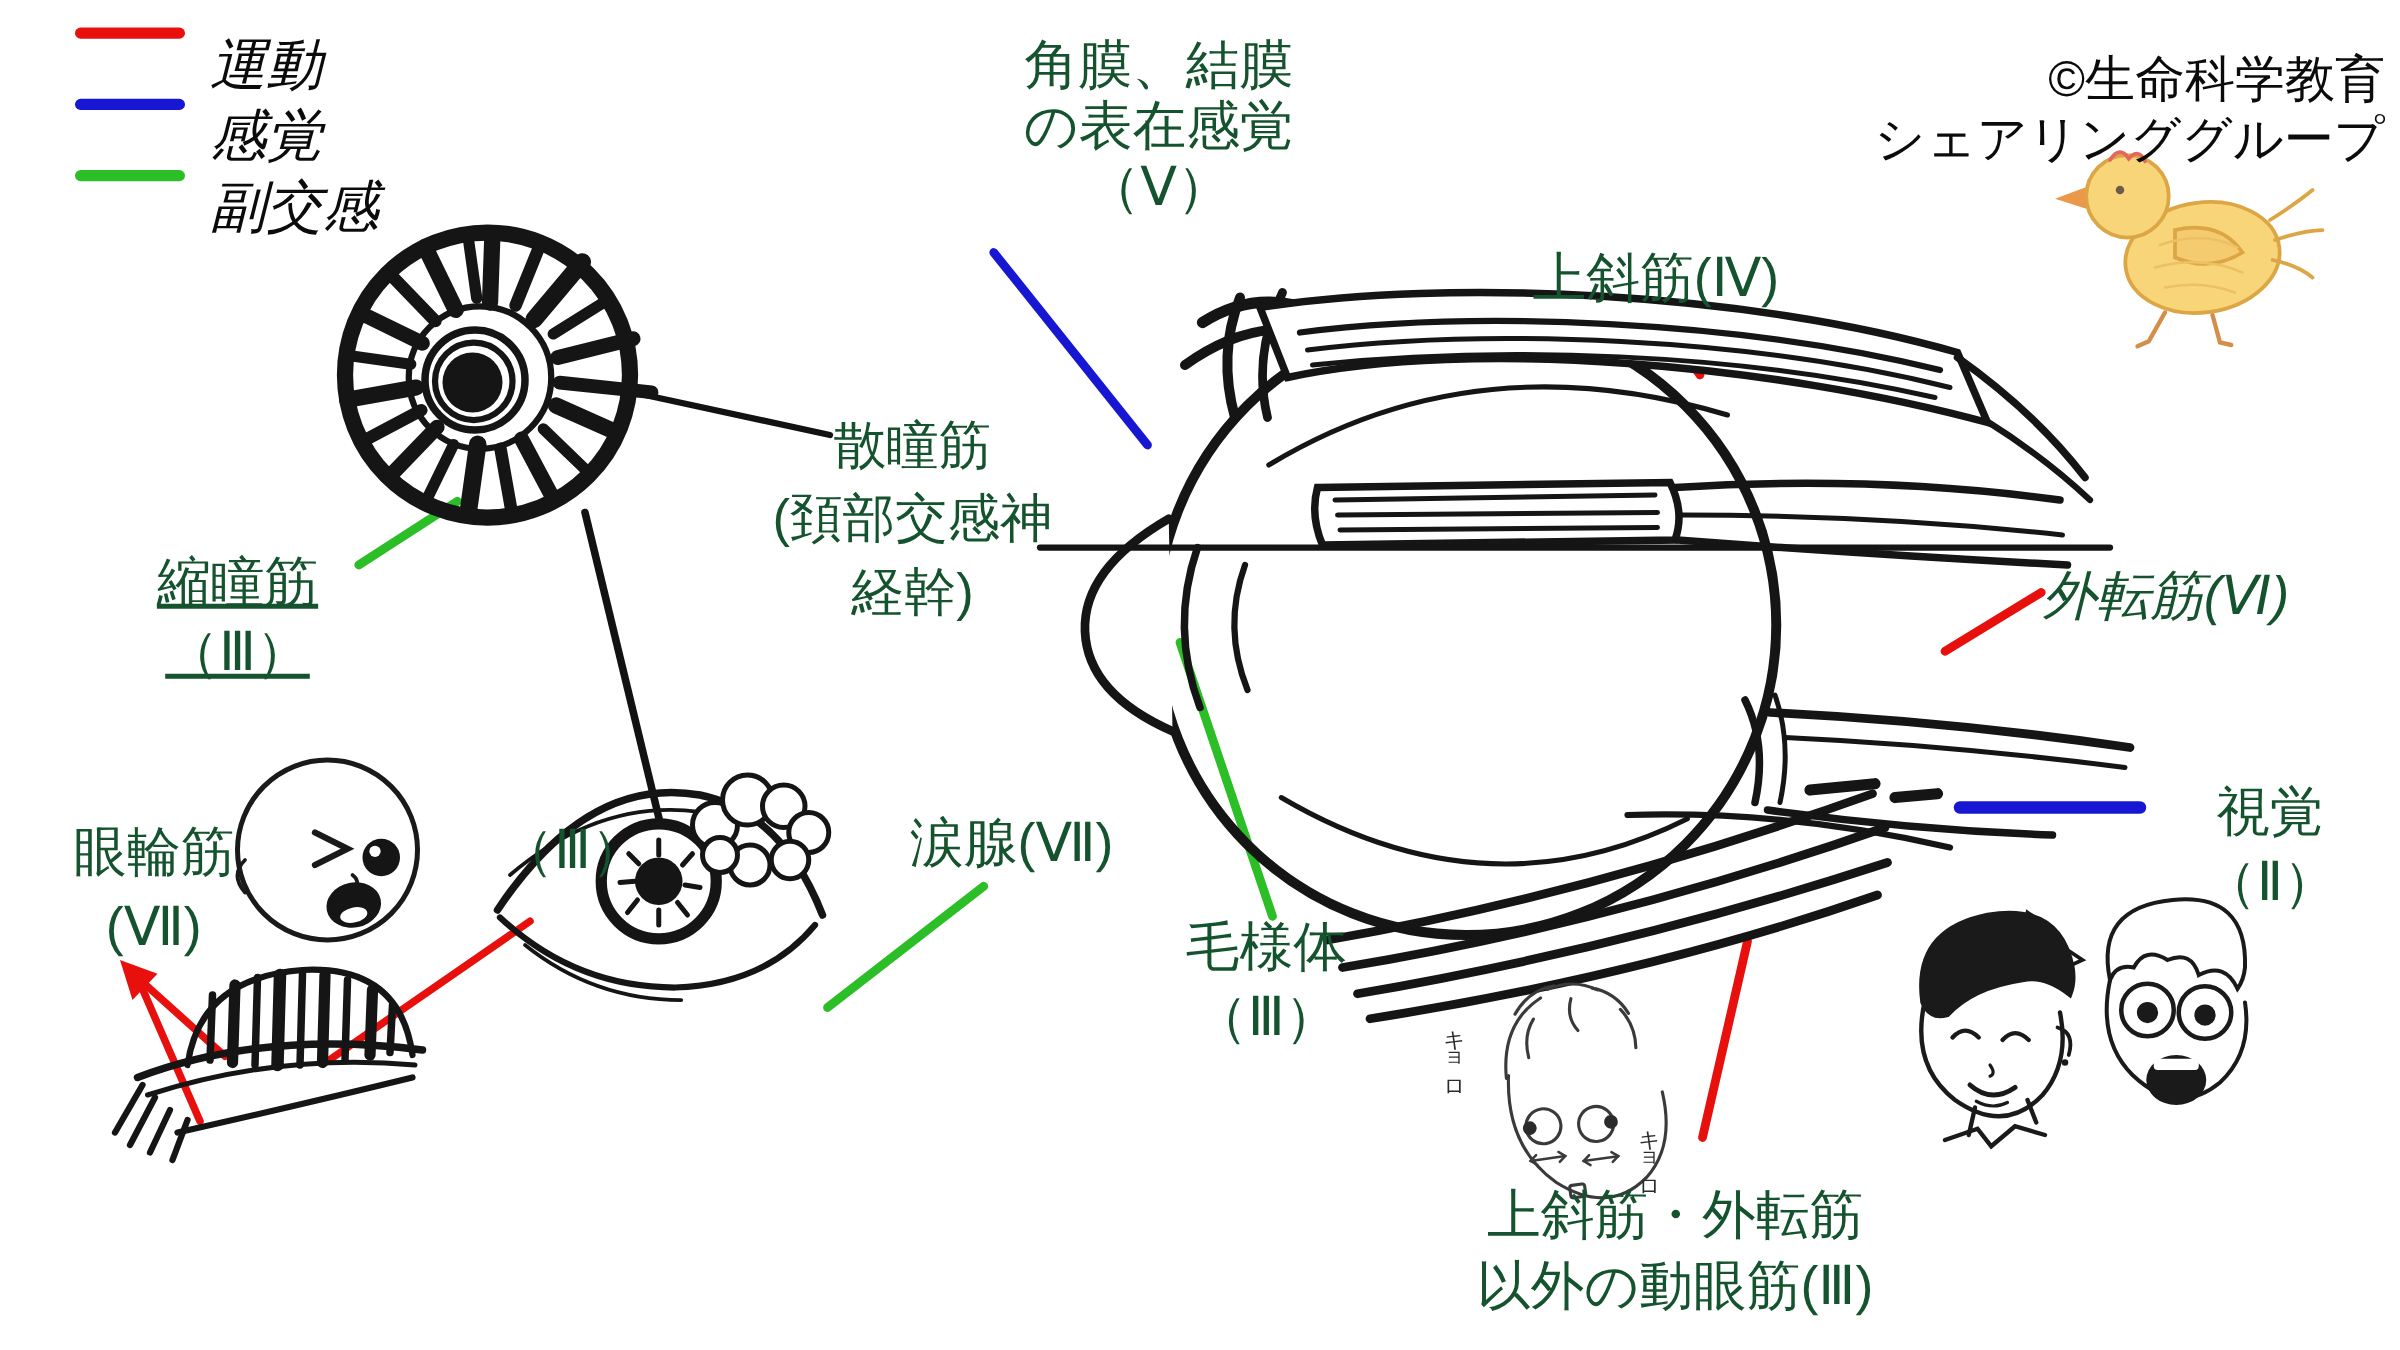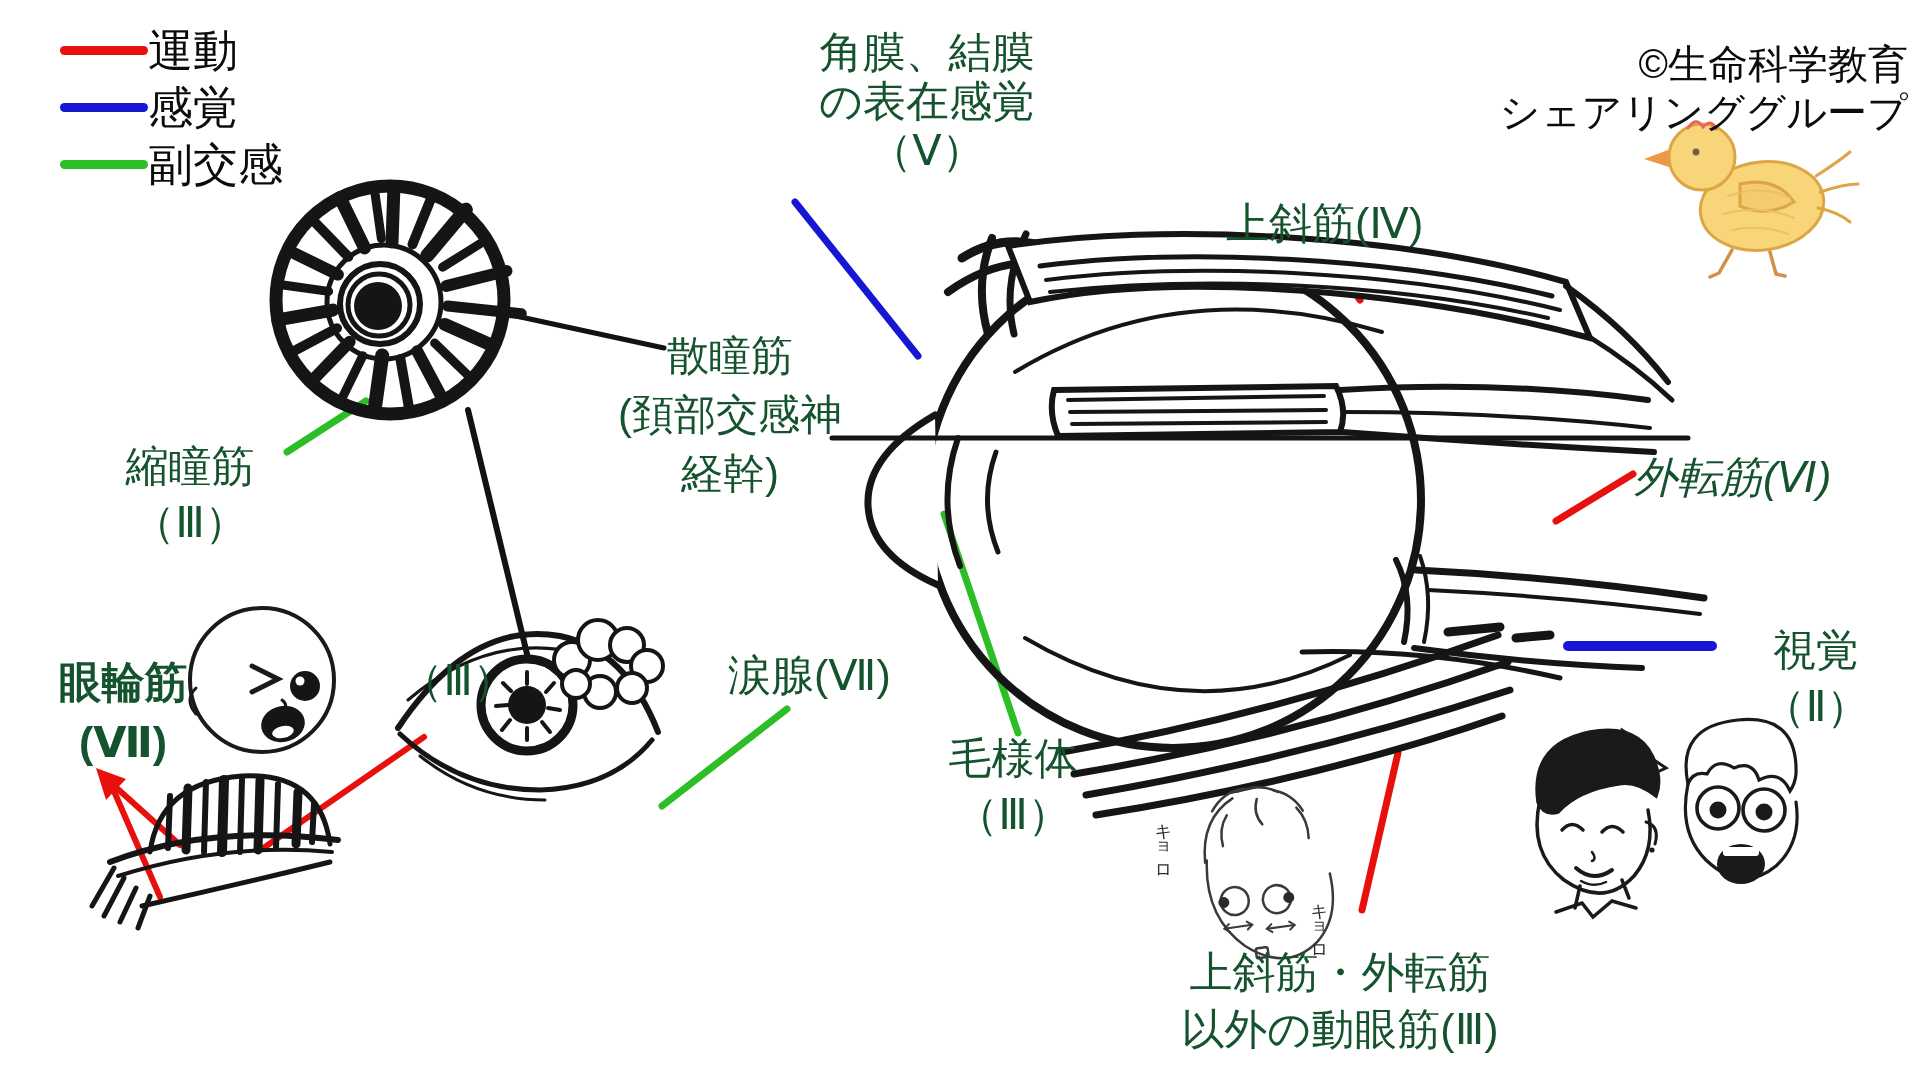--- a/index.html
+++ b/index.html
@@ -3,37 +3,37 @@
 <meta charset="utf-8">
 <style>
   html,body{margin:0;padding:0;background:#fff;}
   #stage{position:relative;width:1920px;height:1080px;background:#fff;overflow:hidden;
          font-family:"Liberation Sans","DejaVu Sans",sans-serif;color:#0b0b0b;}
   #art{position:absolute;left:0;top:0;width:1920px;height:1080px;}
   .lbl{position:absolute;font-size:43px;line-height:1.3;color:#14532d;}
   .lbl div{white-space:nowrap;}
   .center{text-align:center;}
   .legend{position:absolute;left:60px;top:22px;}
-  .legend-row{display:flex;align-items:center;height:57px;}
+  .legend-row{display:flex;height:57px;gap:20px;font-style:italic;}
   .sw{width:88px;height:9px;border-radius:5px;flex:0 0 auto;}
   .sw-motor{background:var(--motor);}
   .sw-sensory{background:var(--sensory);}
   .sw-para{background:var(--parasympathetic);}
   .legend-row span{font-size:45px;}
   .credit{position:absolute;right:12px;top:40px;text-align:right;font-size:40px;line-height:48px;margin-left:44px;}
   .kyoro{position:absolute;writing-mode:vertical-rl;font-size:17px;letter-spacing:1px;color:#2b2b2b;}
   .f-cornea{left:772px;top:28px;width:310px;line-height:49px;}
   .f-so{left:1226px;top:196px;}
   .f-ab{left:1634px;top:450px;font-style:italic;}
   .f-vis{left:1738px;top:590px;width:156px;line-height:56px;margin-top:32px;}
   .f-cil{left:930px;top:730px;width:166px;line-height:56px;}
   .f-ocu{left:1080px;top:944px;width:520px;line-height:57px;}
-  .f-mio{left:95px;top:438px;width:190px;line-height:56px;}
+  .f-mio{left:95px;top:438px;width:190px;line-height:56px;text-decoration:underline;}
   .f-myd{left:575px;top:326px;width:310px;font-size:42px;line-height:59px;}
-  .f-orb{left:38px;top:652px;width:170px;line-height:60px;font-weight:bold;}
+  .f-orb{left:38px;top:652px;width:170px;line-height:60px;}
   .f-lev{left:348px;top:650px;width:220px;line-height:60px;}
   .f-lac{left:728px;top:648px;}
 </style>
 </head>
 <body>
 
 <div id="stage">
 
   <svg id="art" viewBox="0 0 1920 1080">
 

